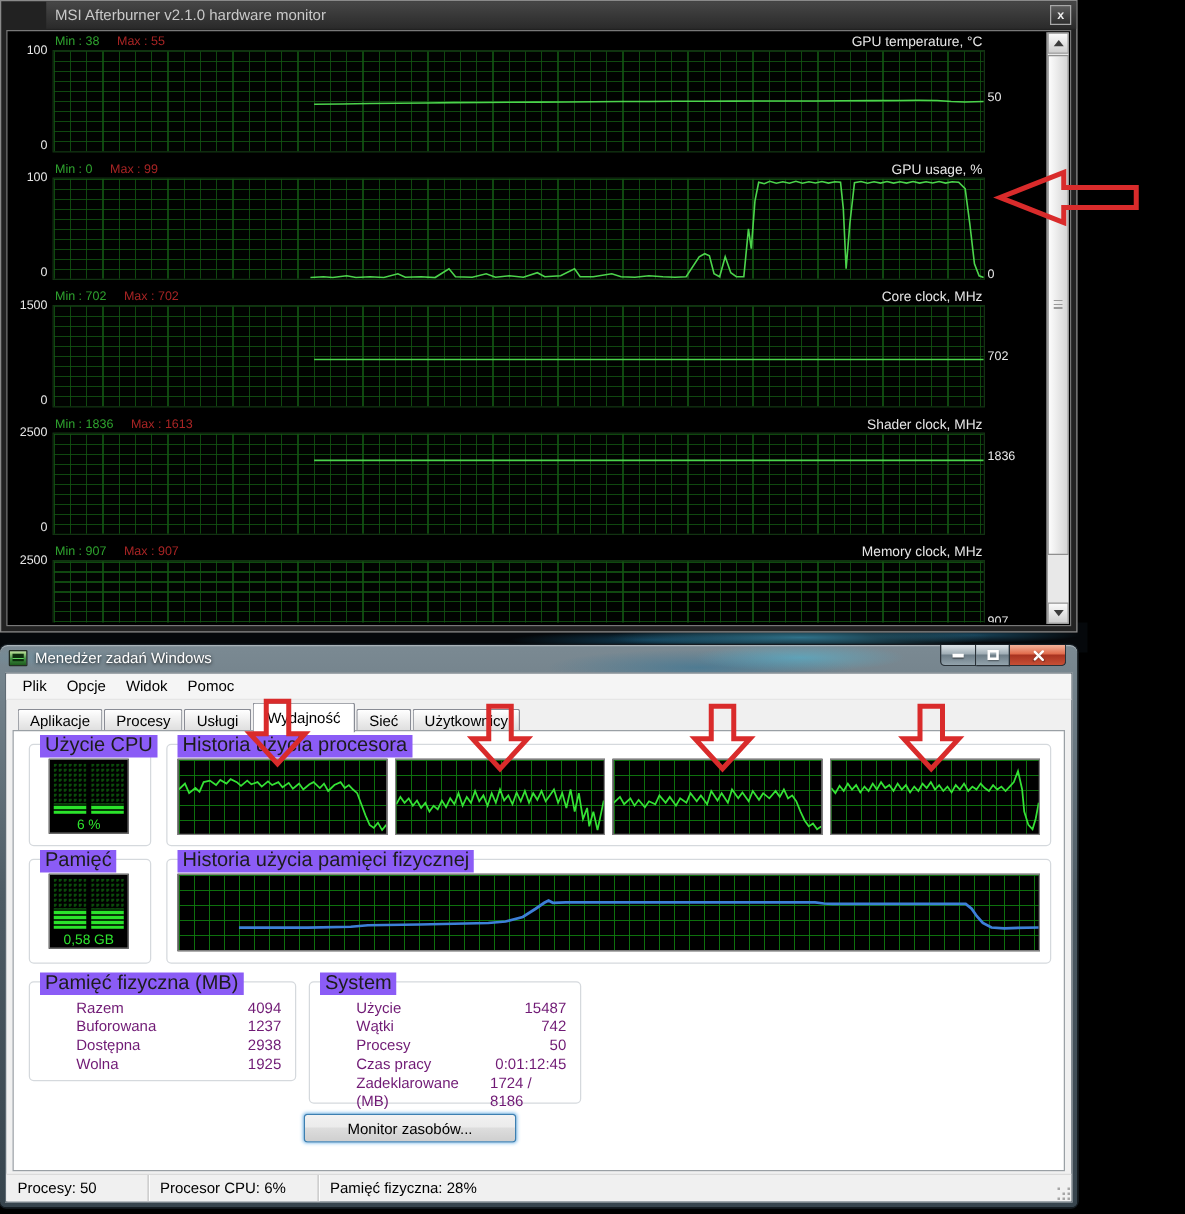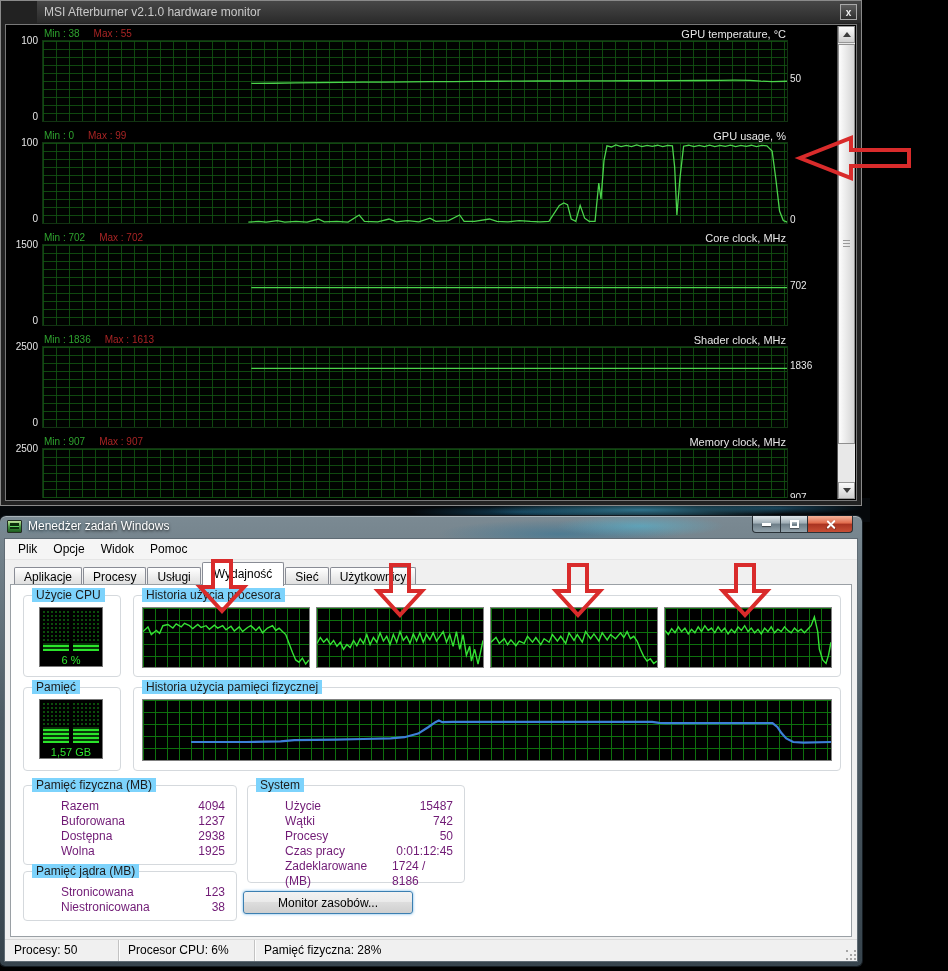--- a/index.html
+++ b/index.html
@@ -89,21 +89,21 @@
   .status-cell{font-size:12px;line-height:20px;padding-left:9px;color:#000;border-right:1px solid #c3c3c3;box-shadow:1px 0 0 #fdfdfd;}
   .status-cell:nth-child(1){width:104px;}
   .status-cell:nth-child(2){width:126px;}
   .status-cell:nth-child(3){flex:1;border-right:none;box-shadow:none;}
   .gripdots{position:absolute;right:4px;bottom:4px;width:12px;height:12px;}
   .gripdots::after{content:"";position:absolute;left:0;top:0;width:2px;height:2px;background:#a5a5a5;
     box-shadow:8px 0 0 #a5a5a5,8px 4px 0 #a5a5a5,8px 8px 0 #a5a5a5,4px 4px 0 #a5a5a5,4px 8px 0 #a5a5a5,0 8px 0 #a5a5a5;}
 
   
   .group{position:absolute;border:1px solid #d5d9dd;border-radius:4px;background:#fff;}
-  .glabel{position:absolute;top:-8px;left:8px;background:#7dd3fc;padding:0 4px;font-size:12px;color:#1c1c1c;white-space:nowrap;}
+  .glabel{position:absolute;top:-8px;left:8px;background:#8b5cf6;padding:0 4px;font-size:16px;color:#1c1c1c;white-space:nowrap;}
   .g-cpu-meter{left:12px;top:10px;width:96px;height:80px;}
   .g-cpu-history{left:122px;top:10px;right:10px;height:80px;}
   .g-mem-meter{left:12px;top:102px;width:96px;height:82px;}
   .g-mem-history{left:122px;top:102px;right:10px;height:82px;}
   .g-phys{left:12px;top:200px;width:212px;height:78px;}
   .g-kernel{left:12px;top:286px;width:212px;height:48px;}
   .g-system{left:236px;top:200px;width:216px;height:96px;}
 
   .meter{position:absolute;left:15px;top:11px;width:64px;height:60px;background:#000;border:1px solid #777;box-sizing:border-box;}
   .mcol{position:absolute;top:3px;width:26px;bottom:15px;
@@ -284,21 +284,21 @@
 
         <div class="group g-mem-meter">
           <span class="glabel">Pamięć</span>
           <div class="meter">
             <div class="mcol c1">
                 <div class="lit" id="mem-lit1" style="height: 16px;"></div>
               </div>
             <div class="mcol c2">
                 <div class="lit" id="mem-lit2" style="height: 16px;"></div>
               </div>
-            <div class="meter-val">1,57 GB</div>
+            <div class="meter-val">0,58 GB</div>
           </div>
         </div>
 
         <div class="group g-mem-history">
           <span class="glabel">Historia użycia pamięci fizycznej</span>
           <div class="tm-graph" id="mem-graph">
               <svg viewBox="0 0 100 100" preserveAspectRatio="none">
                 <polyline points="7.00,70.00 15.00,70.00 20.00,69.00 22.00,67.00 28.00,66.00 32.00,65.00 36.00,64.00 38.00,62.00 40.00,56.00 41.50,45.00 42.50,37.00 43.00,34.00 43.50,37.00 45.00,36.50 55.00,36.50 65.00,36.50 74.00,36.50 75.00,38.00 76.00,38.50 82.00,38.50 88.00,38.50 91.50,38.50 92.20,45.00 92.80,55.00 93.50,64.00 94.50,70.00 96.00,71.00 100.00,70.00" fill="none" stroke="#3d7fd8" stroke-width="2.2" vector-effect="non-scaling-stroke"></polyline>
               </svg>
             </div>
@@ -345,33 +345,20 @@
                 <span>Czas pracy</span>
                 <span>0:01:12:45</span>
               </div>
               <div class="row">
                 <span>Zadeklarowane (MB)</span>
                 <span>1724 / 8186</span>
               </div>
             </div>
         </div>
 
-        <div class="group g-kernel">
-          <span class="glabel">Pamięć jądra (MB)</span>
-          <div class="rows">
-              <div class="row">
-                <span>Stronicowana</span>
-                <span>123</span>
-              </div>
-              <div class="row">
-                <span>Niestronicowana</span>
-                <span>38</span>
-              </div>
-            </div>
-        </div>
 
         <button class="res-btn">Monitor zasobów...</button>
       </div>
       <div class="statusbar" id="tm-status">
           <div class="status-cell">Procesy: 50</div>
           <div class="status-cell">Procesor CPU: 6%</div>
           <div class="status-cell">Pamięć fizyczna: 28%</div>
         </div>
     </div>
     <div class="gripdots"></div>

